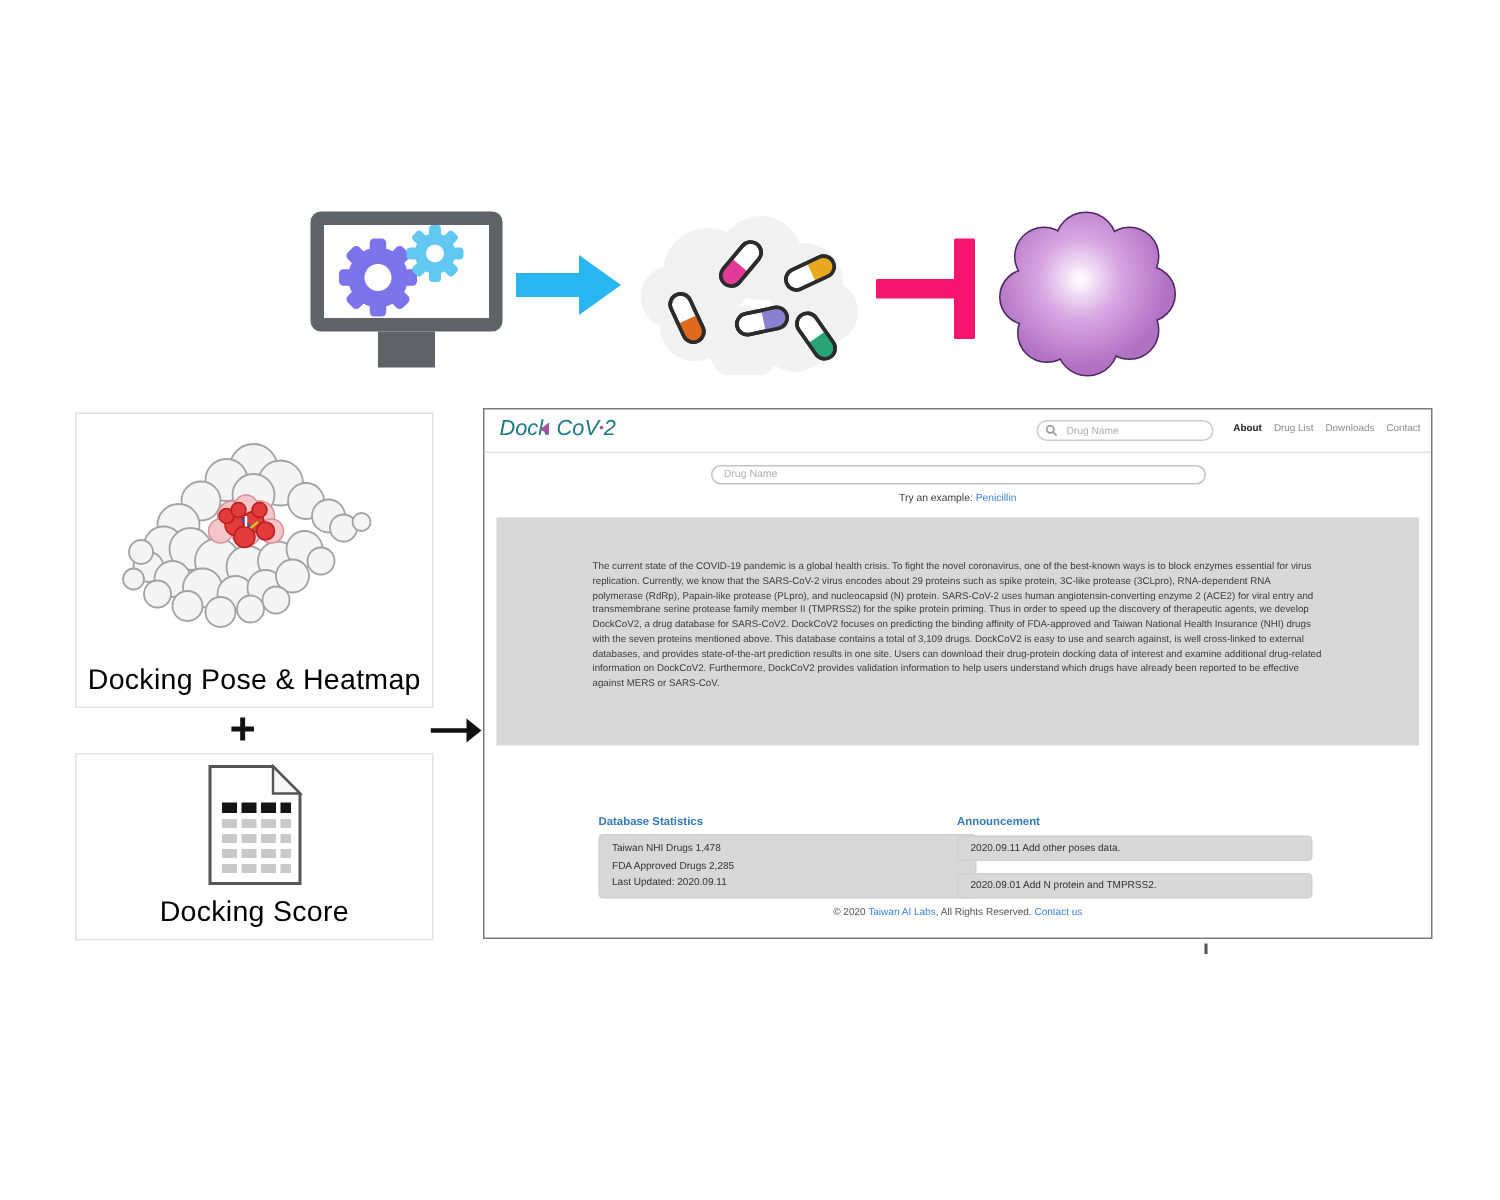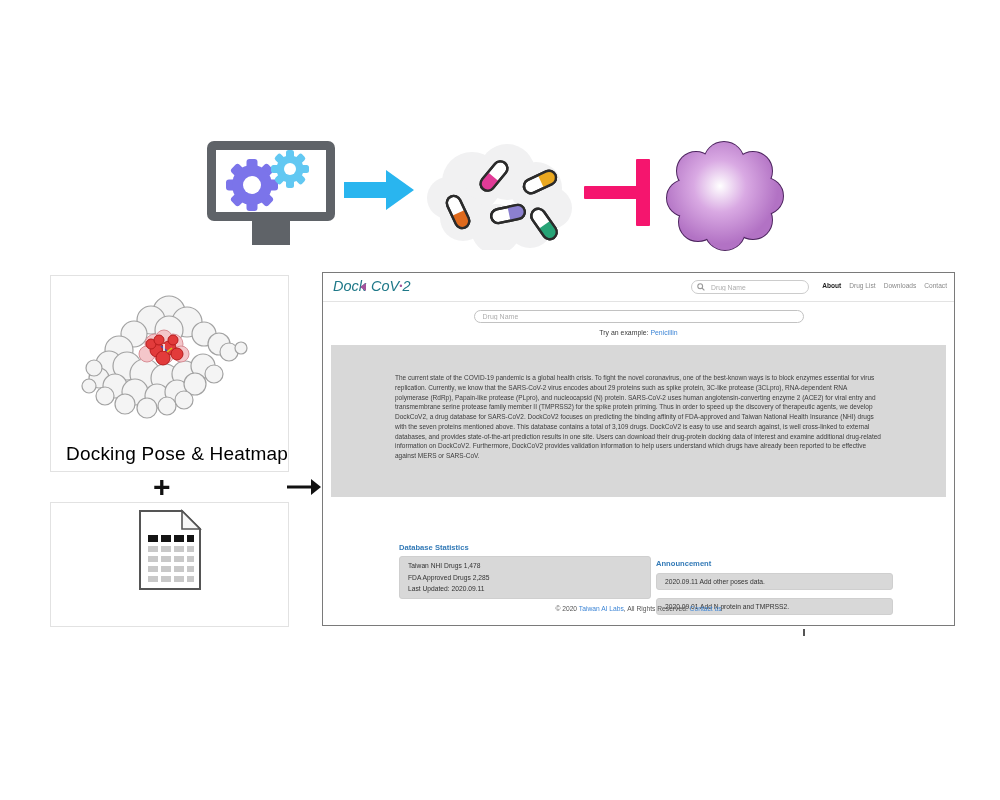--- a/index.html
+++ b/index.html
@@ -214,21 +214,21 @@
         <circle cx="82" cy="62" r="5"></circle>
         <circle cx="104" cy="58" r="5"></circle>
       <circle cx="90" cy="58" r="5"></circle>
     </g>
     <g stroke-width="1.6" fill="none">
       <path d="M92 64 l6 5" stroke="#3f51b5"></path>
       <path d="M98 70 l5 -4" stroke="#d4c11e"></path>
       <path d="M95 62 l0 7" stroke="#fafafa"></path>
     </g>
   </svg>
-  <div class="fig-label" style="bottom:6px;text-align:right;">Docking Pose &amp; Heatmap</div>
+  <div class="fig-label" style="bottom:6px;">Docking Pose &amp; Heatmap</div>
 </div>
 
 <div class="plus-sign" style="left:153px;top:472px;">+</div>
 
 <div class="fig-box" style="left:50px;top:502px;width:237px;height:123px;">
   <svg class="abs" style="left:87px;top:6px" width="64" height="82" viewBox="0 0 64 82">
     <path d="M2 2 h42 l18 18 v60 h-60 z" fill="#ffffff" stroke="#555" stroke-width="2"></path>
     <path d="M44 2 v18 h18 z" fill="#f7f7f7" stroke="#555" stroke-width="1.6"></path>
     <g fill="#141414">
       <rect x="10" y="26" width="10" height="7"></rect>
@@ -248,20 +248,21 @@
       <rect x="10" y="57" width="10" height="6"></rect>
         <rect x="23" y="57" width="10" height="6"></rect>
       <rect x="36" y="57" width="10" height="6"></rect>
         <rect x="49" y="57" width="7" height="6"></rect>
       <rect x="10" y="67" width="10" height="6"></rect>
         <rect x="23" y="67" width="10" height="6"></rect>
       <rect x="36" y="67" width="10" height="6"></rect>
         <rect x="49" y="67" width="7" height="6"></rect>
     </g>
   </svg>
+  <div class="fig-label" style="bottom:6px;">Docking Score</div>
 </div>
 
 <svg class="abs" style="left:287px;top:477px" width="34" height="20" viewBox="0 0 34 20">
   <line x1="0" y1="10" x2="25" y2="10" stroke="#111" stroke-width="3"></line>
   <polygon points="24,2 34,10 24,18" fill="#111"></polygon>
 </svg>
 
 <div class="site">
 
   <div class="site-header">
@@ -296,21 +297,21 @@
 
   <div class="col" style="left:76px;width:252px;">
     <div class="col-title">Database Statistics</div>
     <div class="stat-box">
       <div>Taiwan NHI Drugs 1,478</div>
       <div>FDA Approved Drugs 2,285</div>
       <div>Last Updated: 2020.09.11</div>
     </div>
   </div>
 
-  <div class="col" style="left:333px;width:237px;margin-top:16px;">
+  <div class="col" style="left:315px;width:237px;">
     <div class="col-title">Announcement</div>
     <div class="ann-box">2020.09.11 Add other poses data.</div>
     <div class="ann-box" style="margin-top:8px;">2020.09.01 Add N protein and TMPRSS2.</div>
   </div>
 
   <div class="site-footer"><span>© 2020 </span><span class="lnk">Taiwan AI Labs</span><span>, All Rights Reserved. </span><span class="lnk">Contact us</span>
   </div>
 </div>
 
 <div class="tick"></div>

